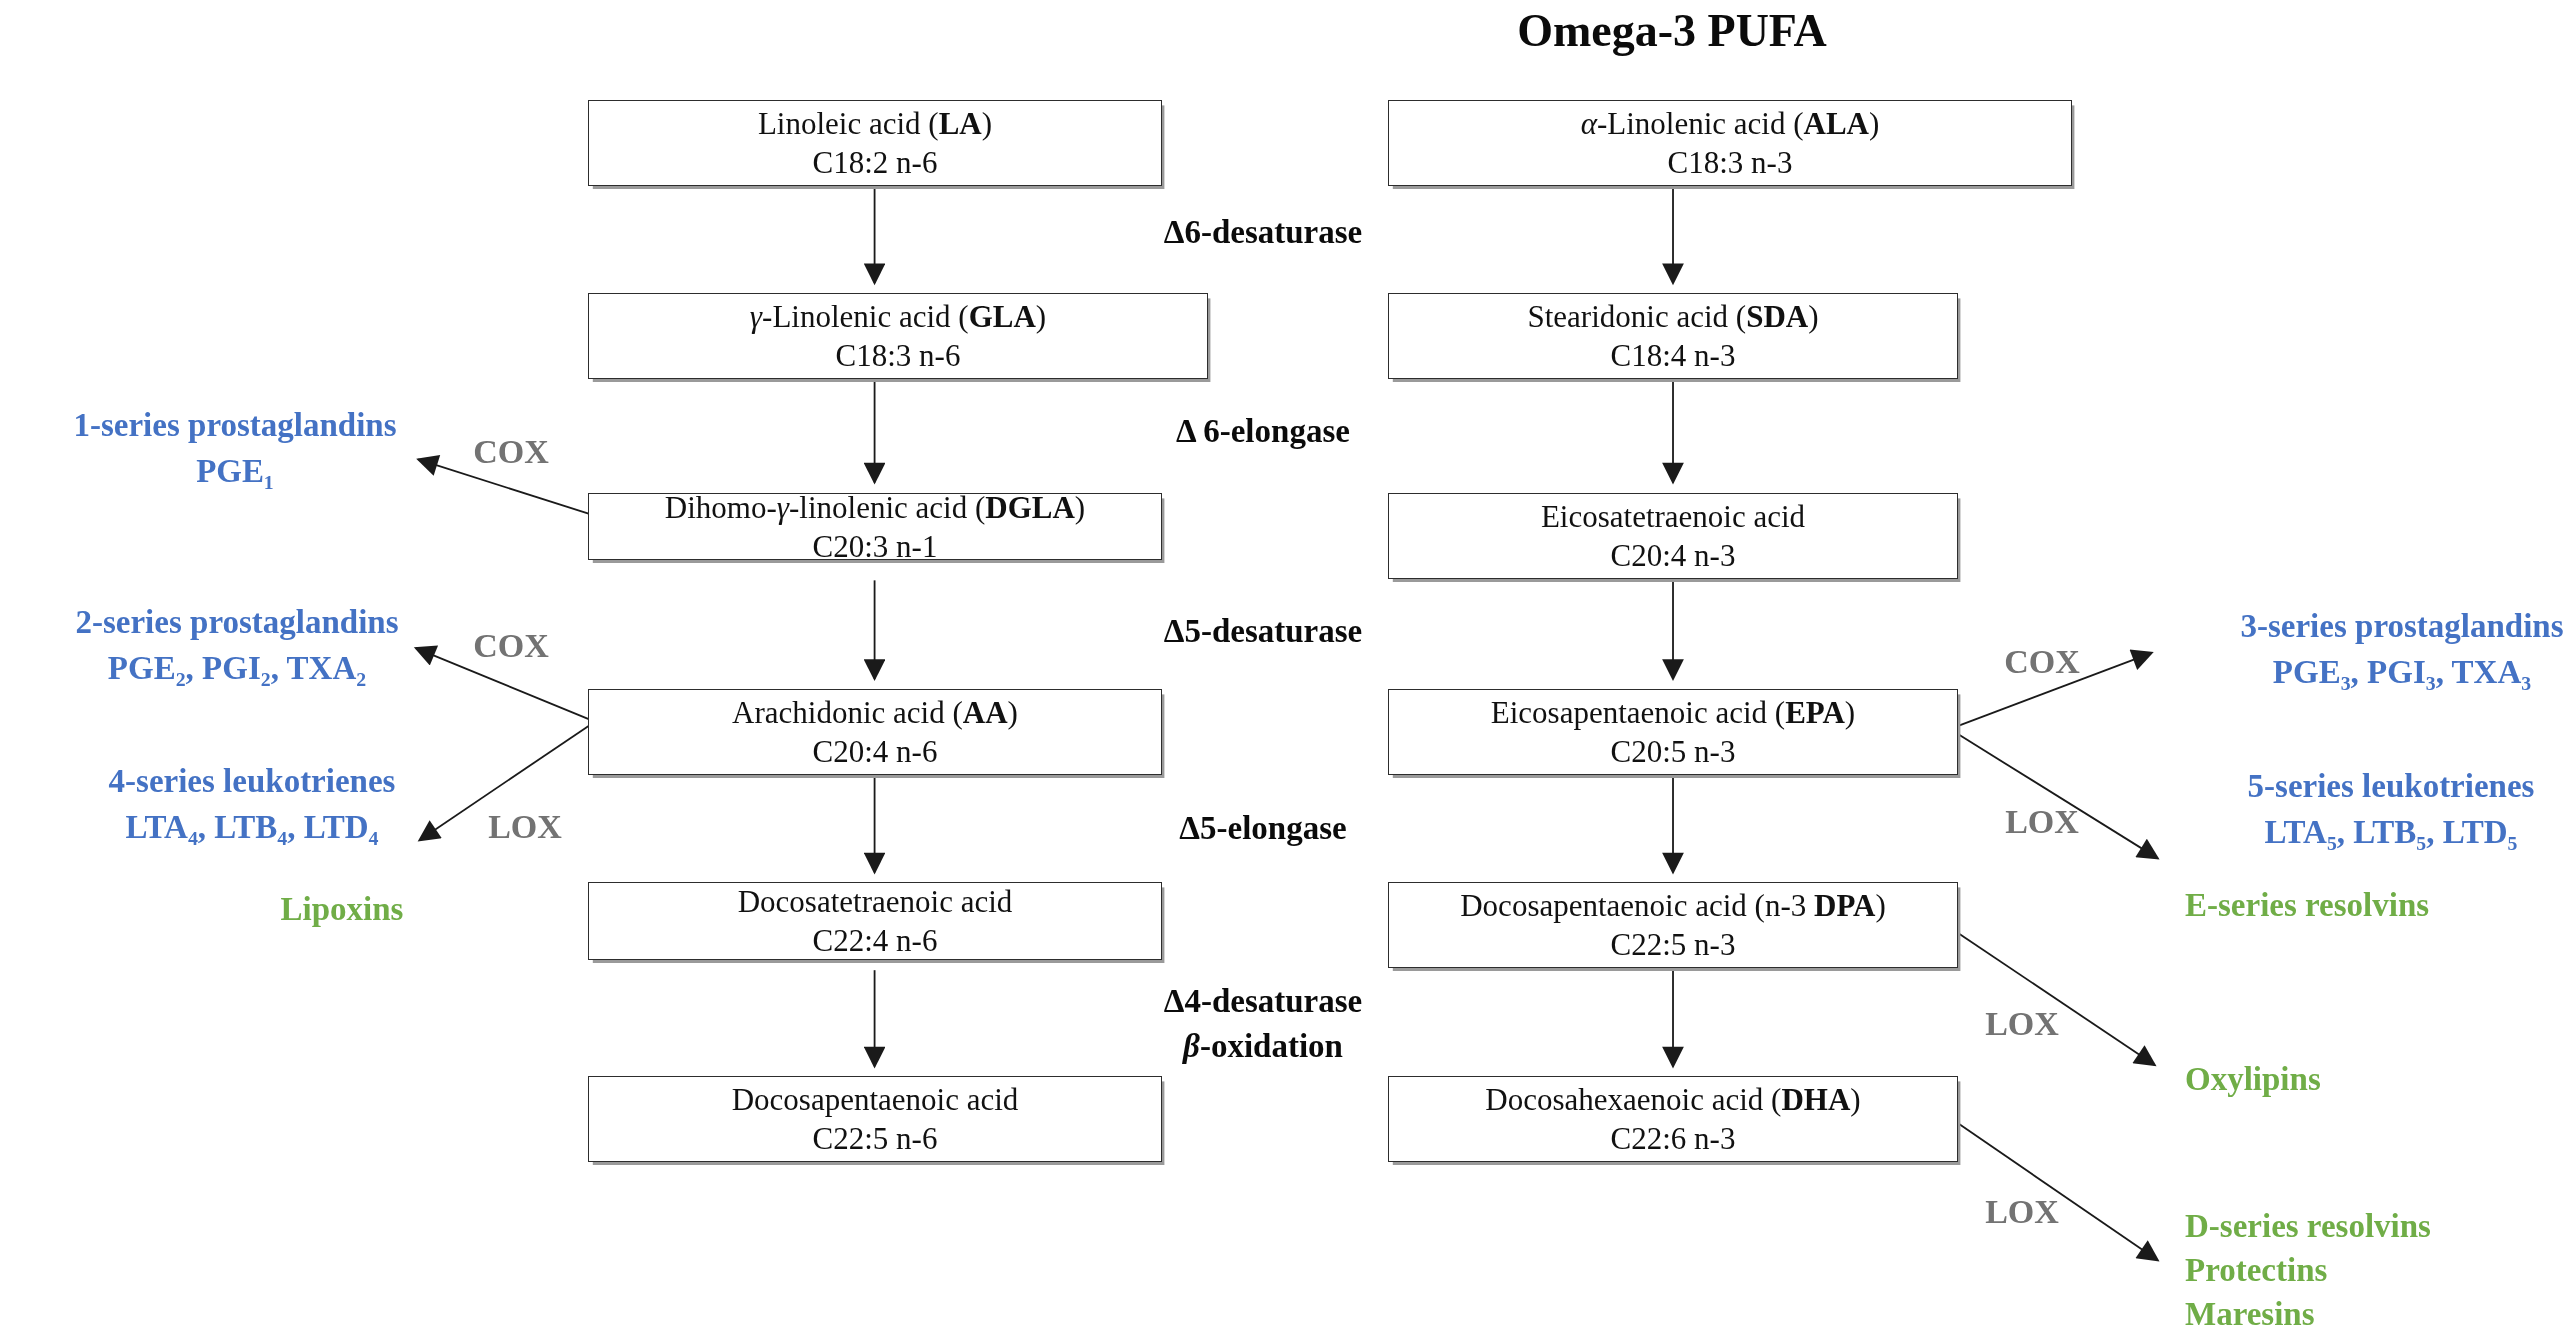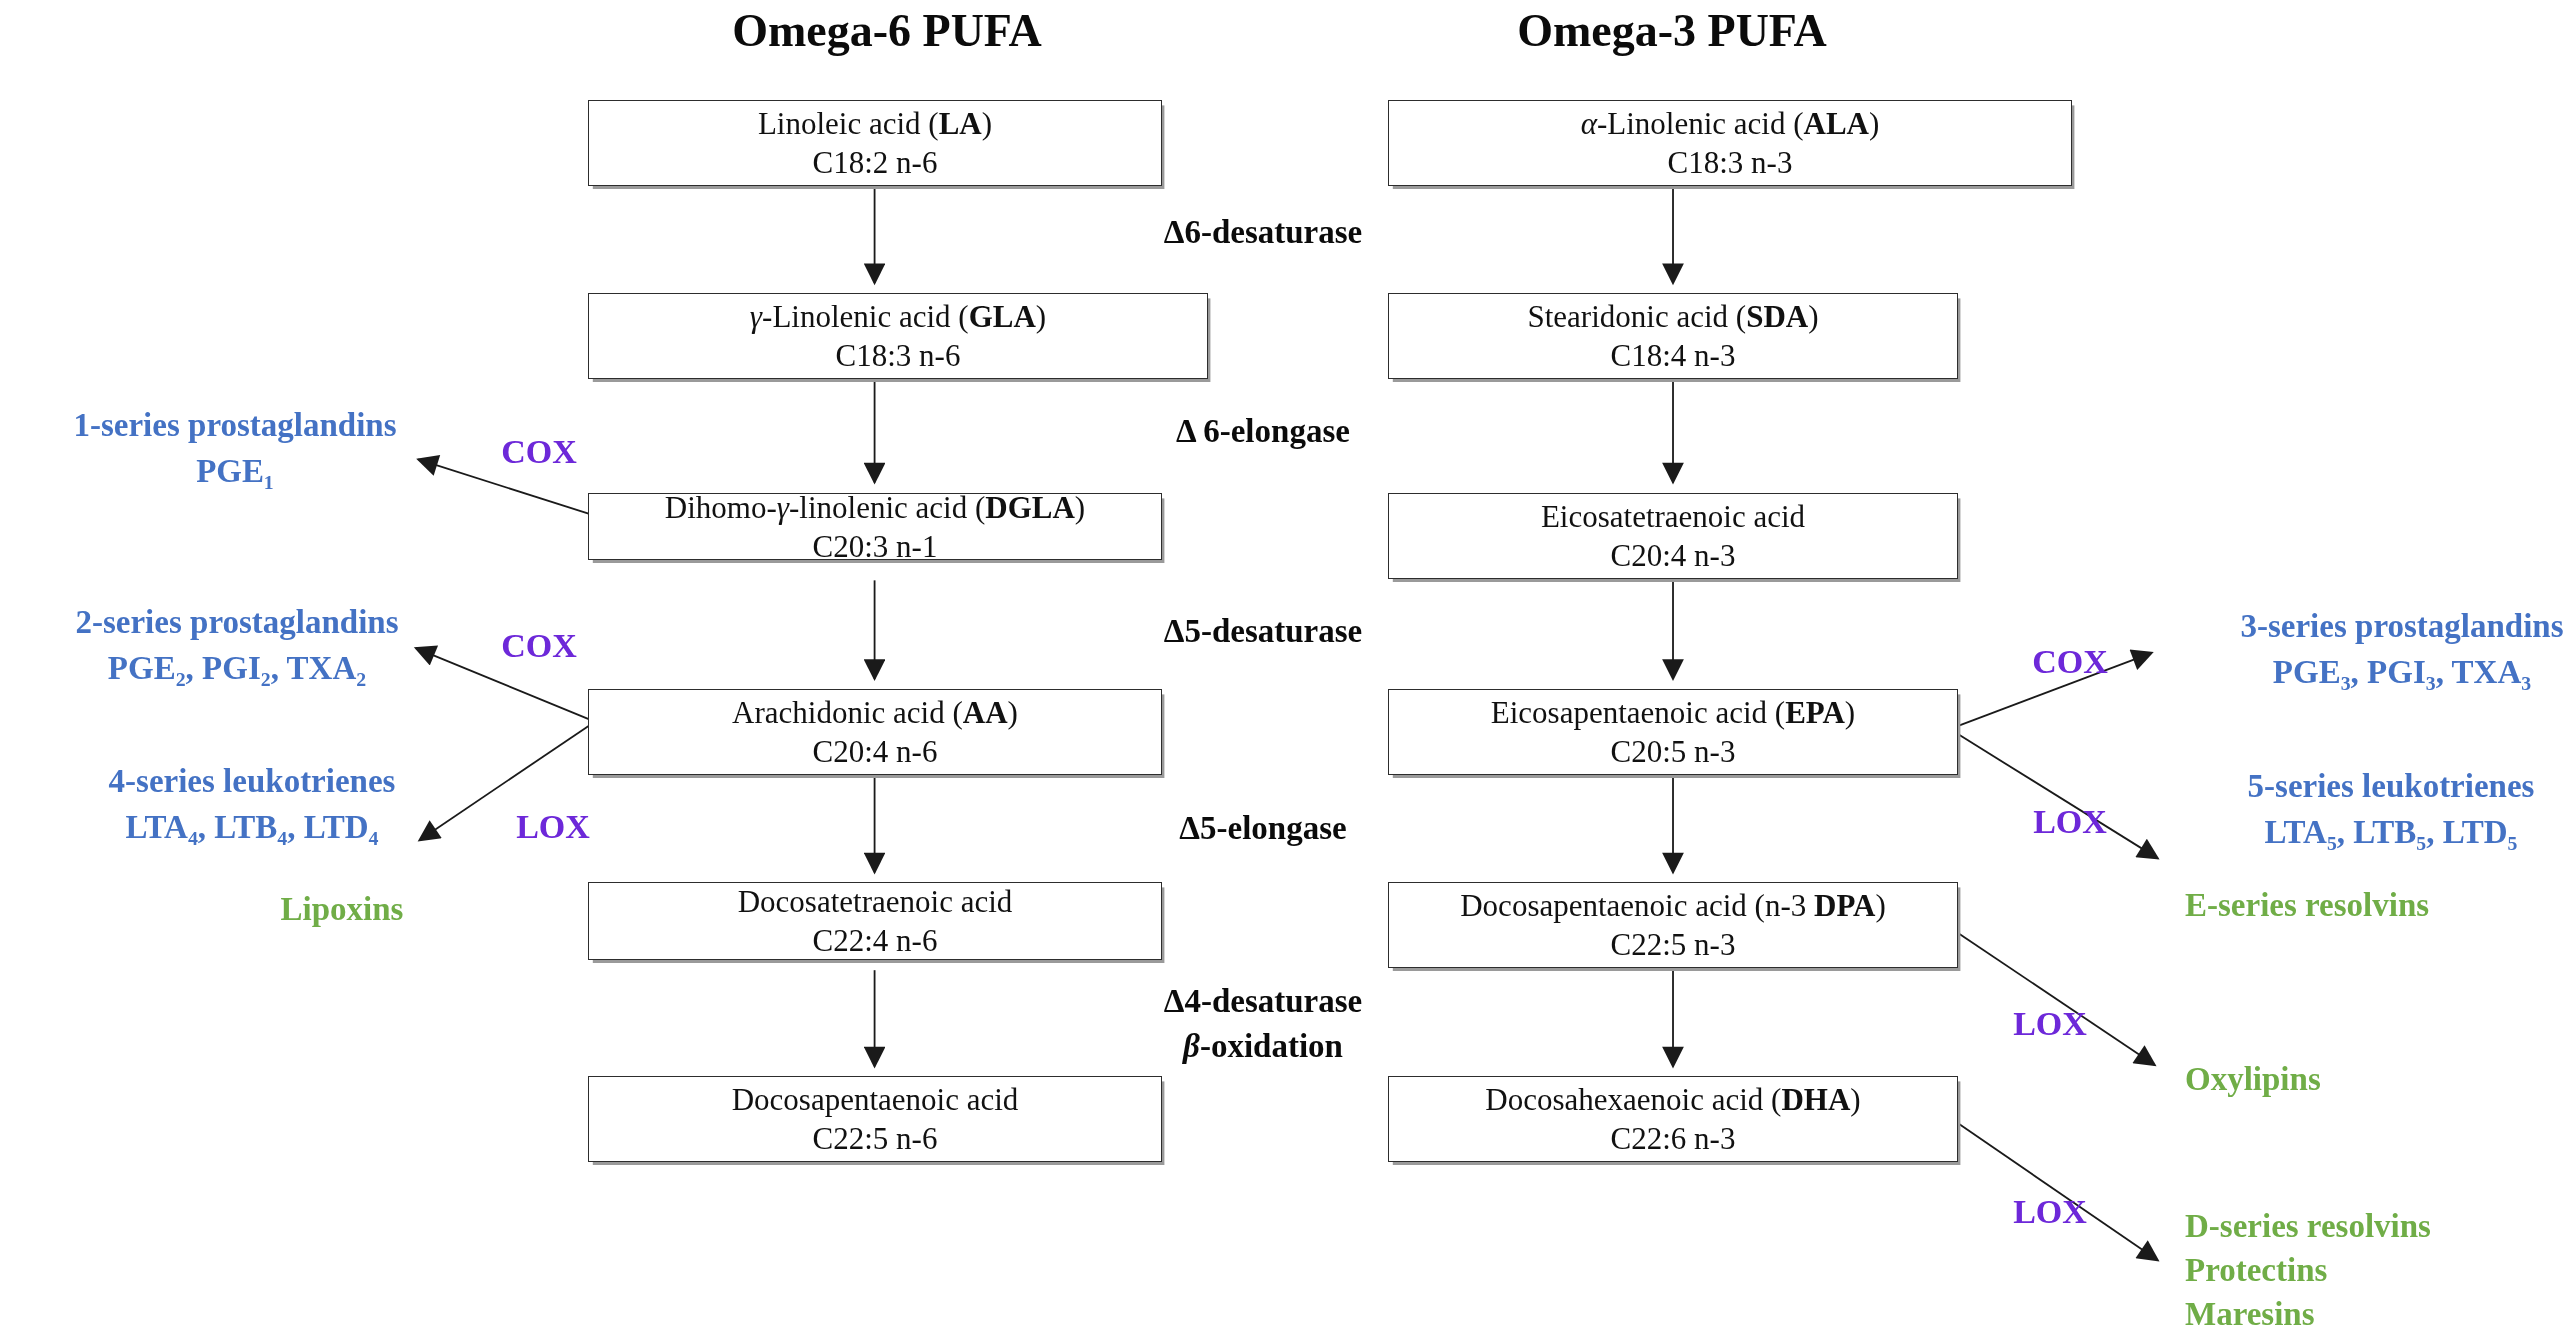--- a/index.html
+++ b/index.html
@@ -19,21 +19,21 @@
     text-align:center;font-size:31px;line-height:39px;white-space:nowrap;
   }
   .b{font-weight:bold;font-family:Liberation Serif, serif;}
   .i{font-style:italic;}
   .enz{
     position:absolute;transform:translateX(-50%);white-space:nowrap;text-align:center;
     font-size:33px;font-weight:bold;line-height:45px;color:#0b0b0b;
   }
   .cat{
     position:absolute;transform:translate(-50%,-50%);white-space:nowrap;
-    font-size:34px;font-weight:bold;color:#6d28d9;margin-left:28px;
+    font-size:34px;font-weight:bold;color:#737373;
   }
   .side{
     position:absolute;font-weight:bold;font-size:33px;line-height:46px;white-space:nowrap;
   }
   .side.center{transform:translateX(-50%);text-align:center;margin-left:28px;}
   .blue{color:var(--blue,#4472C4);}
   .green{color:var(--green,#70AD47);}
   svg.arrows{position:absolute;left:0;top:0;}
   .arrow{stroke:var(--line,#1a1a1a);stroke-width:3;fill:none;}
   #ah path{fill:var(--line,#1a1a1a);}
@@ -65,21 +65,20 @@
     <line class="arrow" x1="975" y1="850" x2="692" y2="760" marker-end="url(#ah)"></line>
     <line class="arrow" x1="975" y1="1190" x2="688" y2="1072" marker-end="url(#ah)"></line>
     <line class="arrow" x1="975" y1="1200" x2="694" y2="1390" marker-end="url(#ah)"></line>
 
     <line class="arrow" x1="3242" y1="1200" x2="3560" y2="1080" marker-end="url(#ah)"></line>
     <line class="arrow" x1="3242" y1="1216" x2="3570" y2="1420" marker-end="url(#ah)"></line>
     <line class="arrow" x1="3242" y1="1545" x2="3565" y2="1762" marker-end="url(#ah)"></line>
     <line class="arrow" x1="3242" y1="1860" x2="3570" y2="2085" marker-end="url(#ah)"></line>
   </svg>
 
-  <div class="hdr" style="left:887px;top:7.3px">Omega-6 PUFA</div>
   <div class="hdr" style="left:1672px;top:7.3px">Omega-3 PUFA</div>
 
   <div class="box" style="left:588px;top:100px;width:574px;height:86px">
     <div><span>Linoleic acid (</span><span class="b">LA</span><span>)</span></div>
     <div>C18:2 n-6</div>
   </div>
   <div class="box" style="left:588px;top:293px;width:620px;height:86px">
     <div><span class="i">γ</span><span>-Linolenic acid (</span><span class="b">GLA</span><span>)</span></div>
     <div>C18:3 n-6</div>
   </div>

